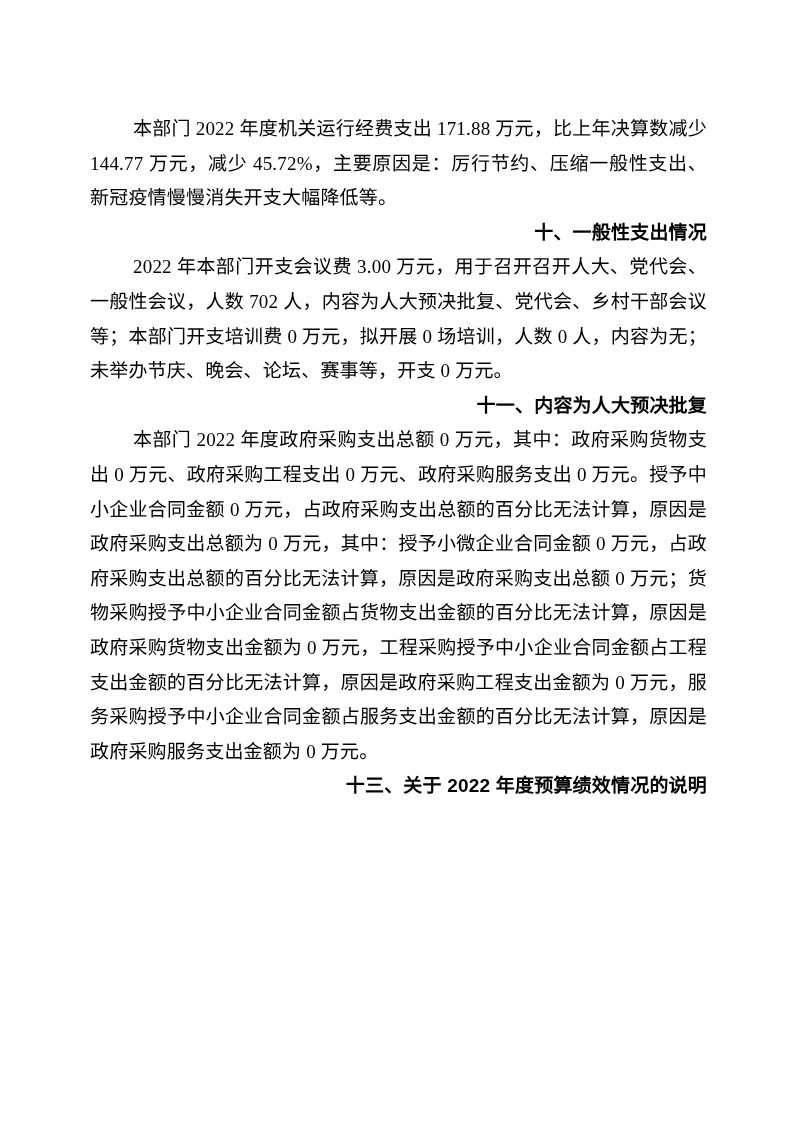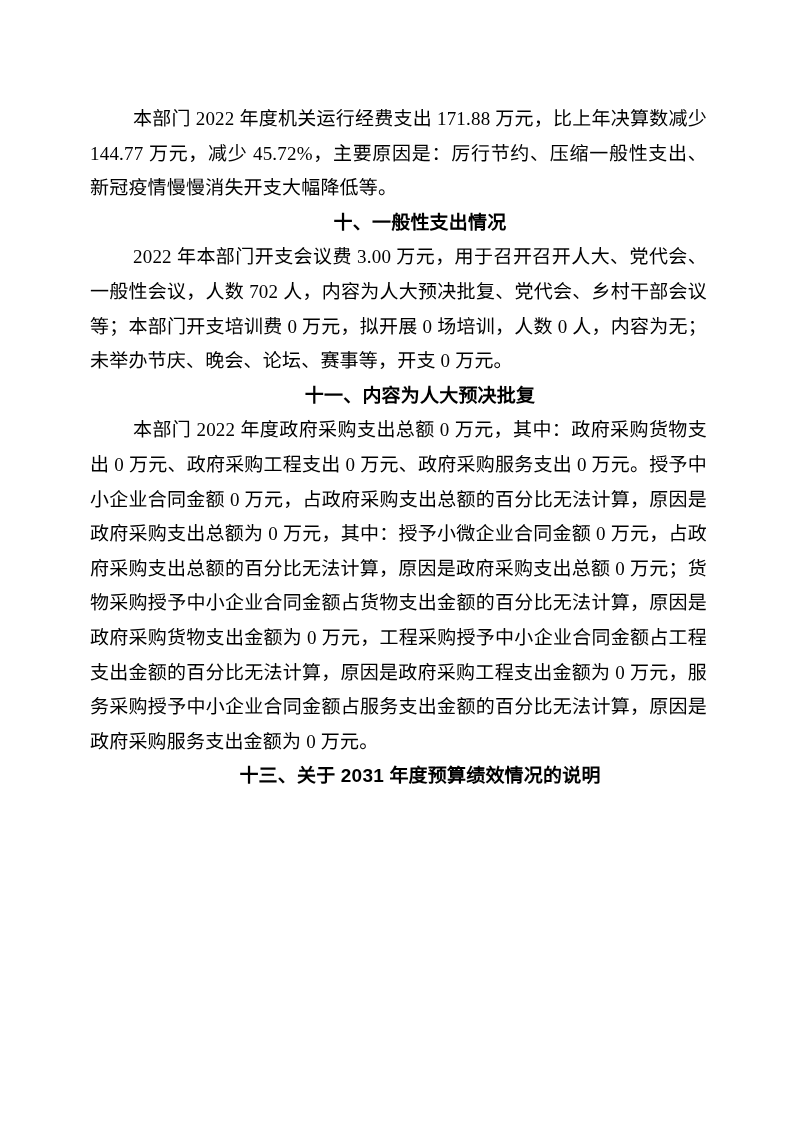--- a/index.html
+++ b/index.html
@@ -11,49 +11,49 @@
     position: relative;
     width: 793px;
     height: 1122px;
     background: #ffffff;
     overflow: hidden;
     font-family: "Liberation Serif", "DejaVu Serif", serif;
     color: #000000;
   }
   .text-block {
     position: absolute;
-    top: 102px;
+    top: 112px;
     left: 90px;
     width: 617px;
   }
   .text-block p.body-para {
     margin: 0;
     font-size: 19px;
     line-height: 34.6px;
     text-indent: 43px;
     text-align: justify;
     letter-spacing: 0.2px;
     font-family: "Liberation Serif", "DejaVu Serif", serif;
   }
   .text-block h3.section-heading {
     margin: 0;
     font-size: 19px;
     line-height: 34.6px;
     text-indent: 43px;
     font-weight: bold;
-    text-align: center;
+    text-align: right;
     letter-spacing: 0.2px;
     font-family: "Liberation Sans", "DejaVu Sans", sans-serif;
   }
 </style>
 </head>
 <body>
 
 <div class="page">
   <main class="text-block" id="text-block">
       <p class="body-para">本部门 2022 年度机关运行经费支出 171.88 万元，比上年决算数减少 144.77 万元，减少 45.72%，主要原因是：厉行节约、压缩一般性支出、新冠疫情慢慢消失开支大幅降低等。</p>
       <h3 class="section-heading">十、一般性支出情况</h3>
       <p class="body-para">2022 年本部门开支会议费 3.00 万元，用于召开召开人大、党代会、一般性会议，人数 702 人，内容为人大预决批复、党代会、乡村干部会议等；本部门开支培训费 0 万元，拟开展 0 场培训，人数 0 人，内容为无；未举办节庆、晚会、论坛、赛事等，开支 0 万元。</p>
       <h3 class="section-heading">十一、内容为人大预决批复</h3>
       <p class="body-para">本部门 2022 年度政府采购支出总额 0 万元，其中：政府采购货物支出 0 万元、政府采购工程支出 0 万元、政府采购服务支出 0 万元。授予中小企业合同金额 0 万元，占政府采购支出总额的百分比无法计算，原因是政府采购支出总额为 0 万元，其中：授予小微企业合同金额 0 万元，占政府采购支出总额的百分比无法计算，原因是政府采购支出总额 0 万元；货物采购授予中小企业合同金额占货物支出金额的百分比无法计算，原因是政府采购货物支出金额为 0 万元，工程采购授予中小企业合同金额占工程支出金额的百分比无法计算，原因是政府采购工程支出金额为 0 万元，服务采购授予中小企业合同金额占服务支出金额的百分比无法计算，原因是政府采购服务支出金额为 0 万元。</p>
-      <h3 class="section-heading">十三、关于 2031 年度预算绩效情况的说明</h3>
+      <h3 class="section-heading">十三、关于 2022 年度预算绩效情况的说明</h3>
     </main>
 </div>
 
 </body></html>

